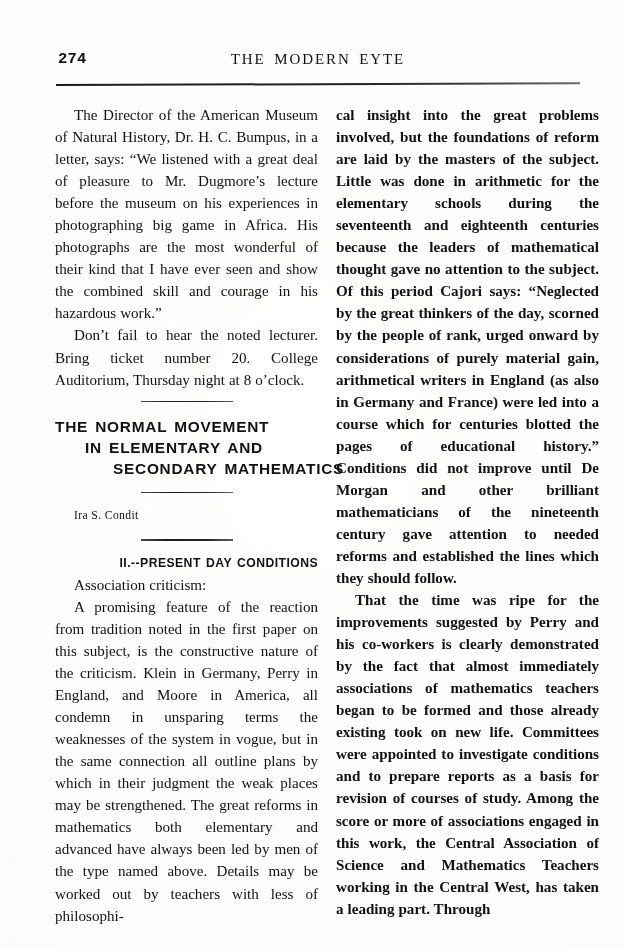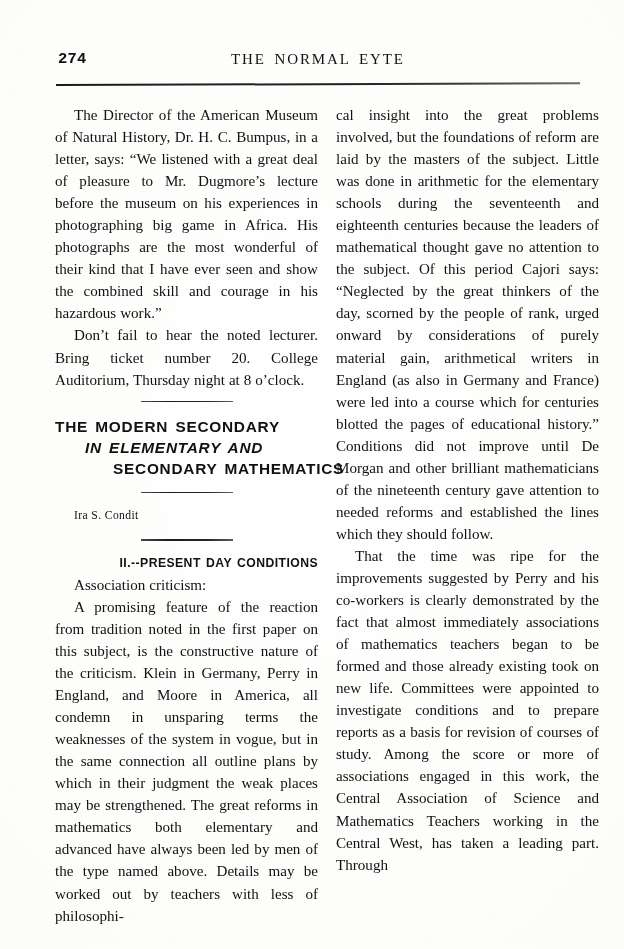--- a/index.html
+++ b/index.html
@@ -89,21 +89,21 @@
     width: 263px;
     font-size: 15.1px;
     line-height: 22.05px;
     text-align: justify;
     text-justify: inter-word;
     hyphens: none;
     word-spacing: .2px;
     margin-top: 8px;
   }
   .col.left  { left: 55px; }
-  .col.right { left: 336px; }
+  .col.right { left: 336px; font-weight: bold; }
 
   .col p {
     margin: 0;
     text-indent: 19px;
   }
   .col p.cont { text-indent: 0; }
 
   
   .mini-rule {
     height: 1.4px;
@@ -121,21 +121,21 @@
     font-weight: bold;
     font-size: 15.4px;
     line-height: 21px;
     letter-spacing: .75px;
     word-spacing: 2.2px;
     text-indent: 0;
     text-align: left;
   }
   .article-title .tline { display: block; white-space: nowrap; }
   .article-title .tline.l1 { margin-left: 0px; }
-  .article-title .tline.l2 { margin-left: 30px; font-style: italic; }
+  .article-title .tline.l2 { margin-left: 30px; }
   .article-title .tline.l3 { margin-left: 58px; }
 
   .byline {
     text-align: left;
     font-size: 11.6px;
     letter-spacing: .35px;
     text-indent: 0;
     font-family: "Liberation Serif", "DejaVu Serif", serif;
   }
 
@@ -157,34 +157,34 @@
 </style>
 </head>
 <body>
 
 <div class="paper"></div>
 
 <div class="page">
 
   <div class="running-head">
     <span class="folio">274</span>
-    <span class="head-title">THE NORMAL EYTE</span>
+    <span class="head-title">THE MODERN EYTE</span>
   </div>
   <div class="head-rule"></div>
 
   <div class="col left">
 
     <p>The Director of the American Museum of Natural History, Dr. H. C. Bumpus, in a letter, says: “We listened with a great deal of pleasure to Mr. Dugmore’s lecture before the museum on his experiences in photographing big game in Africa. His photographs are the most wonderful of their kind that I have ever seen and show the combined skill and courage in his hazardous work.”</p>
 
     <p>Don’t fail to hear the noted lecturer. Bring ticket number 20. College Auditorium, Thursday night at 8 o’clock.</p>
 
     <div class="mini-rule rule-1"></div>
 
     <div class="article-title">
-      <span class="tline l1">THE MODERN SECONDARY</span>
+      <span class="tline l1">THE NORMAL MOVEMENT</span>
       <span class="tline l2">IN  ELEMENTARY  AND</span>
       <span class="tline l3">SECONDARY MATHEMATICS</span>
     </div>
 
     <div class="mini-rule rule-2"></div>
 
     <p class="byline">Ira S. Condit</p>
 
     <div class="mini-rule rule-3"></div>
 

